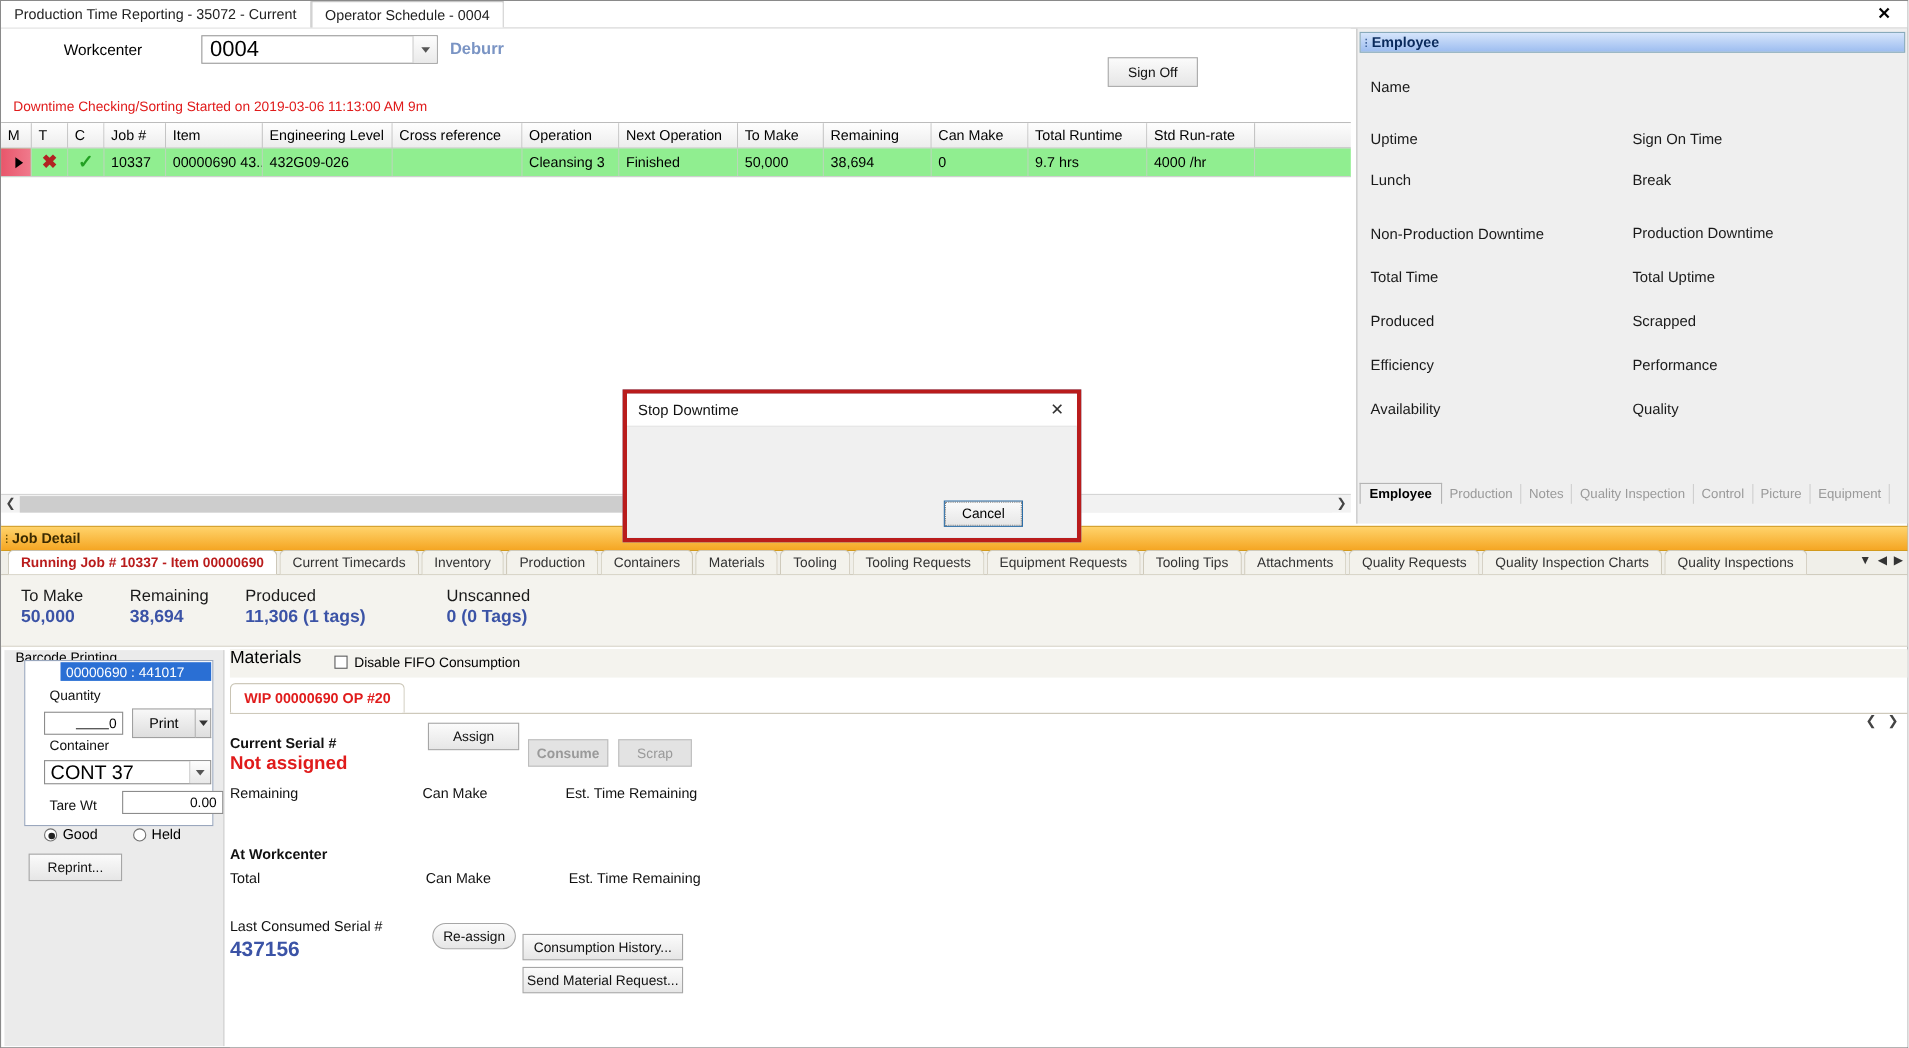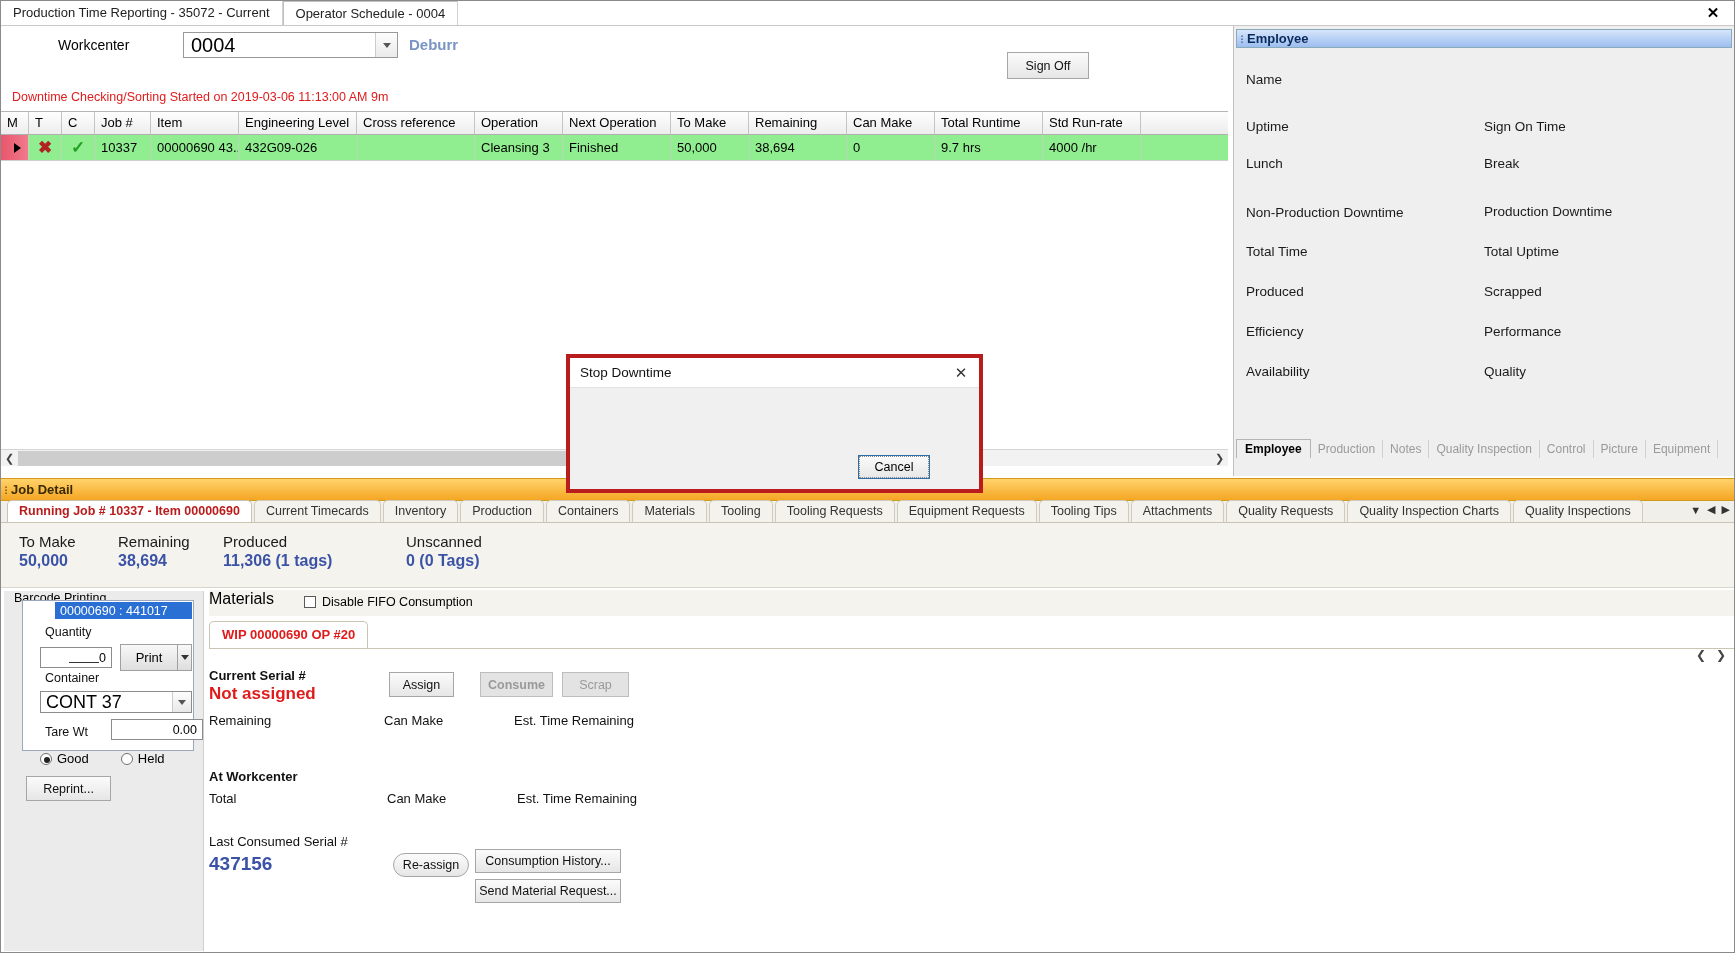--- a/index.html
+++ b/index.html
@@ -581,42 +581,42 @@
     <div class="wip-tabstrip">
       <div class="wip-tab">
         <span>WIP 00000690 OP #20</span>
       </div>
     </div>
 
     <div class="m-lbl m-bold" style="left:0px;top:77px">Current Serial #</div>
     <div class="m-lbl m-red" style="left:0px;top:93px">Not assigned</div>
     <div class="m-lbl" style="left:0px;top:122px">Remaining</div>
 
-    <div class="btn" style="position:absolute;left:180px;top:81px;width:65px;height:25px;">
+    <div class="btn" style="position:absolute;left:180px;top:66px;width:83px;height:25px;">
       <span>Assign</span>
     </div>
     <div class="btn disabled" style="position:absolute;left:271px;top:81px;width:73px;height:25px;font-weight:bold;">
       <span>Consume</span>
     </div>
     <div class="btn disabled" style="position:absolute;left:353px;top:81px;width:67px;height:25px;">
       <span>Scrap</span>
     </div>
 
     <div class="m-lbl" style="left:175px;top:122px">Can Make</div>
     <div class="m-lbl" style="left:305px;top:122px">Est. Time Remaining</div>
 
     <div class="m-lbl m-bold" style="left:0px;top:178px">At Workcenter</div>
     <div class="m-lbl" style="left:0px;top:200px">Total</div>
     <div class="m-lbl" style="left:178px;top:200px">Can Make</div>
     <div class="m-lbl" style="left:308px;top:200px">Est. Time Remaining</div>
 
     <div class="m-lbl" style="left:0px;top:243px">Last Consumed Serial #</div>
     <div class="m-lbl m-blue" style="left:0px;top:262px">437156</div>
 
-    <div class="btn" style="position:absolute;left:184px;top:262px;width:76px;height:24px;border-radius:12px;">
+    <div class="btn" style="position:absolute;left:184px;top:248px;width:76px;height:24px;border-radius:12px;">
       <span>Re-assign</span>
     </div>
     <div class="btn" style="position:absolute;left:266px;top:258px;width:146px;height:24px;">
       <span>Consumption History...</span>
     </div>
     <div class="btn" style="position:absolute;left:266px;top:288px;width:146px;height:24px;">
       <span>Send Material Request...</span>
     </div>
   </div>
 

